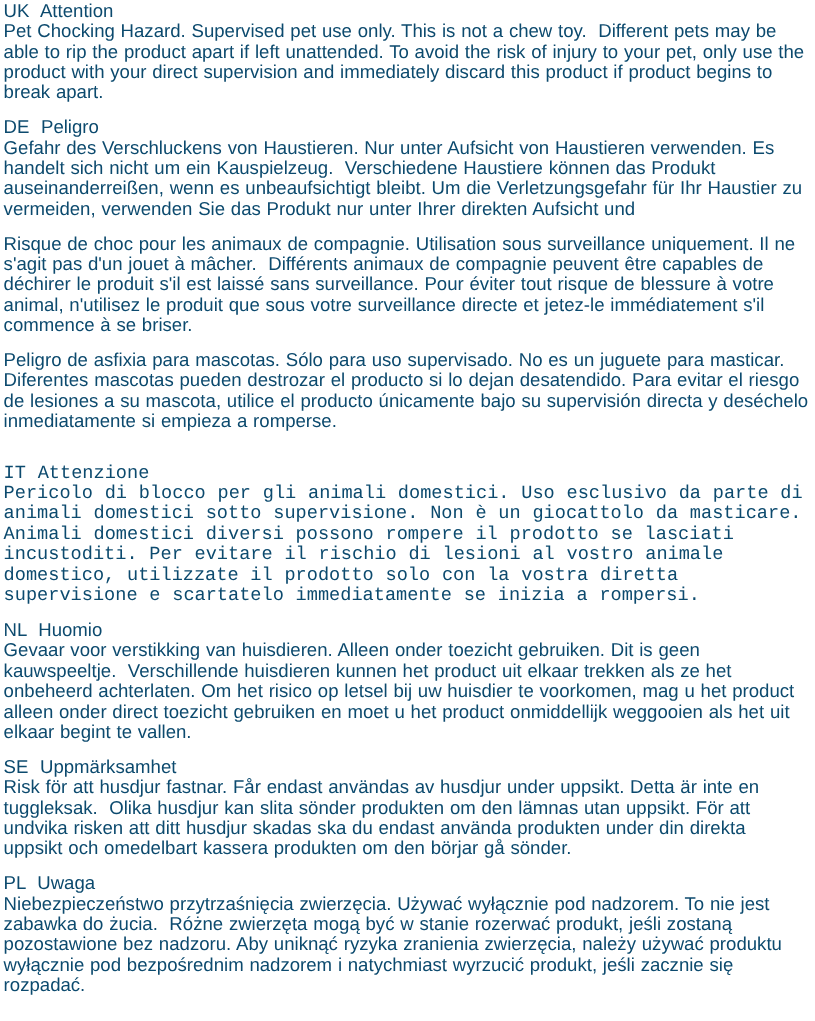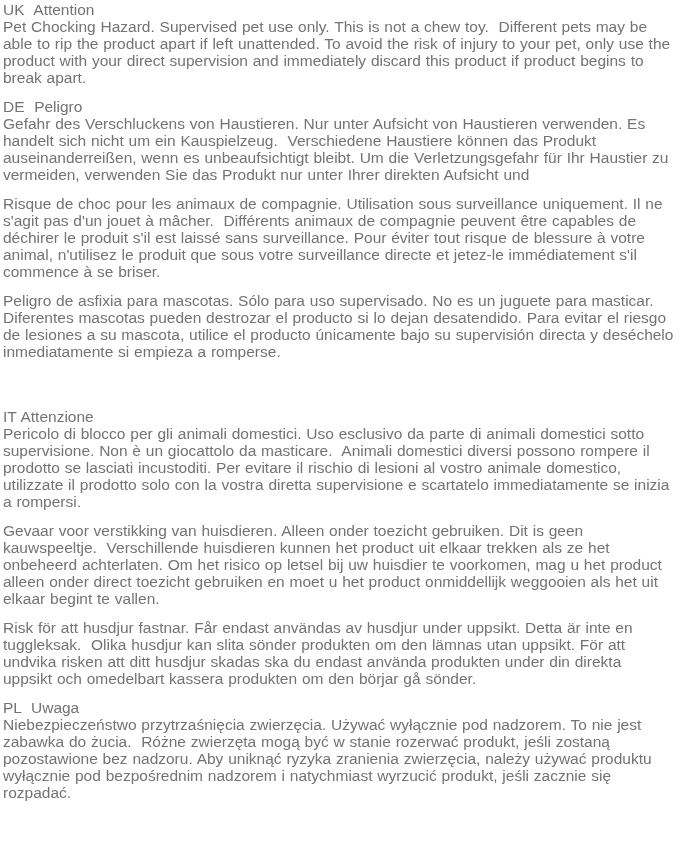--- a/index.html
+++ b/index.html
@@ -20,32 +20,33 @@
     padding: 1px 4px 0 3px;
     font-size: 15.5px;
     line-height: 17px;
     color: #3c3c3c;
     -webkit-font-smoothing: antialiased;
   }
   .warning-section {
     margin: 0 0 12px 0;
   }
   .warning-section.extra-gap {
-    margin-top: 48px;
+    margin-top: 26px;
+    font-family: Liberation Mono, monospace;
   }
   .section-heading,
   .section-body {
     white-space: pre-wrap; 
     word-spacing: 0.5px;
   }
 </style>
 </head>
 <body style="background: rgb(255, 255, 255);">
 
-<div class="doc" style="color: #737373;">
+<div class="doc" style="color: #0c4a6e;">
 
   <section class="warning-section">
     <div class="section-heading">UK  Attention</div>
     <div class="section-body">Pet Chocking Hazard. Supervised pet use only. This is not a chew toy.  Different pets may be able to rip the product apart if left unattended. To avoid the risk of injury to your pet, only use the product with your direct supervision and immediately discard this product if product begins to break apart.</div>
   </section>
 
   <section class="warning-section">
     <div class="section-heading">DE  Peligro</div>
     <div class="section-body">Gefahr des Verschluckens von Haustieren. Nur unter Aufsicht von Haustieren verwenden. Es handelt sich nicht um ein Kauspielzeug.  Verschiedene Haustiere können das Produkt auseinanderreißen, wenn es unbeaufsichtigt bleibt. Um die Verletzungsgefahr für Ihr Haustier zu vermeiden, verwenden Sie das Produkt nur unter Ihrer direkten Aufsicht und</div>
   </section>
@@ -57,24 +58,26 @@
   <section class="warning-section">
     <div class="section-body">Peligro de asfixia para mascotas. Sólo para uso supervisado. No es un juguete para masticar.  Diferentes mascotas pueden destrozar el producto si lo dejan desatendido. Para evitar el riesgo de lesiones a su mascota, utilice el producto únicamente bajo su supervisión directa y deséchelo inmediatamente si empieza a romperse.</div>
   </section>
 
   <section class="warning-section extra-gap">
     <div class="section-heading">IT Attenzione</div>
     <div class="section-body">Pericolo di blocco per gli animali domestici. Uso esclusivo da parte di animali domestici sotto supervisione. Non è un giocattolo da masticare.  Animali domestici diversi possono rompere il prodotto se lasciati incustoditi. Per evitare il rischio di lesioni al vostro animale domestico, utilizzate il prodotto solo con la vostra diretta supervisione e scartatelo immediatamente se inizia a rompersi.</div>
   </section>
 
   <section class="warning-section">
+    <div class="section-heading">NL  Huomio</div>
     <div class="section-body">Gevaar voor verstikking van huisdieren. Alleen onder toezicht gebruiken. Dit is geen kauwspeeltje.  Verschillende huisdieren kunnen het product uit elkaar trekken als ze het onbeheerd achterlaten. Om het risico op letsel bij uw huisdier te voorkomen, mag u het product alleen onder direct toezicht gebruiken en moet u het product onmiddellijk weggooien als het uit elkaar begint te vallen.</div>
   </section>
 
   <section class="warning-section">
+    <div class="section-heading">SE  Uppmärksamhet</div>
     <div class="section-body">Risk för att husdjur fastnar. Får endast användas av husdjur under uppsikt. Detta är inte en tuggleksak.  Olika husdjur kan slita sönder produkten om den lämnas utan uppsikt. För att undvika risken att ditt husdjur skadas ska du endast använda produkten under din direkta uppsikt och omedelbart kassera produkten om den börjar gå sönder.</div>
   </section>
 
   <section class="warning-section">
     <div class="section-heading">PL  Uwaga</div>
     <div class="section-body">Niebezpieczeństwo przytrzaśnięcia zwierzęcia. Używać wyłącznie pod nadzorem. To nie jest zabawka do żucia.  Różne zwierzęta mogą być w stanie rozerwać produkt, jeśli zostaną pozostawione bez nadzoru. Aby uniknąć ryzyka zranienia zwierzęcia, należy używać produktu wyłącznie pod bezpośrednim nadzorem i natychmiast wyrzucić produkt, jeśli zacznie się rozpadać.</div>
   </section>
 
 </div>
 

